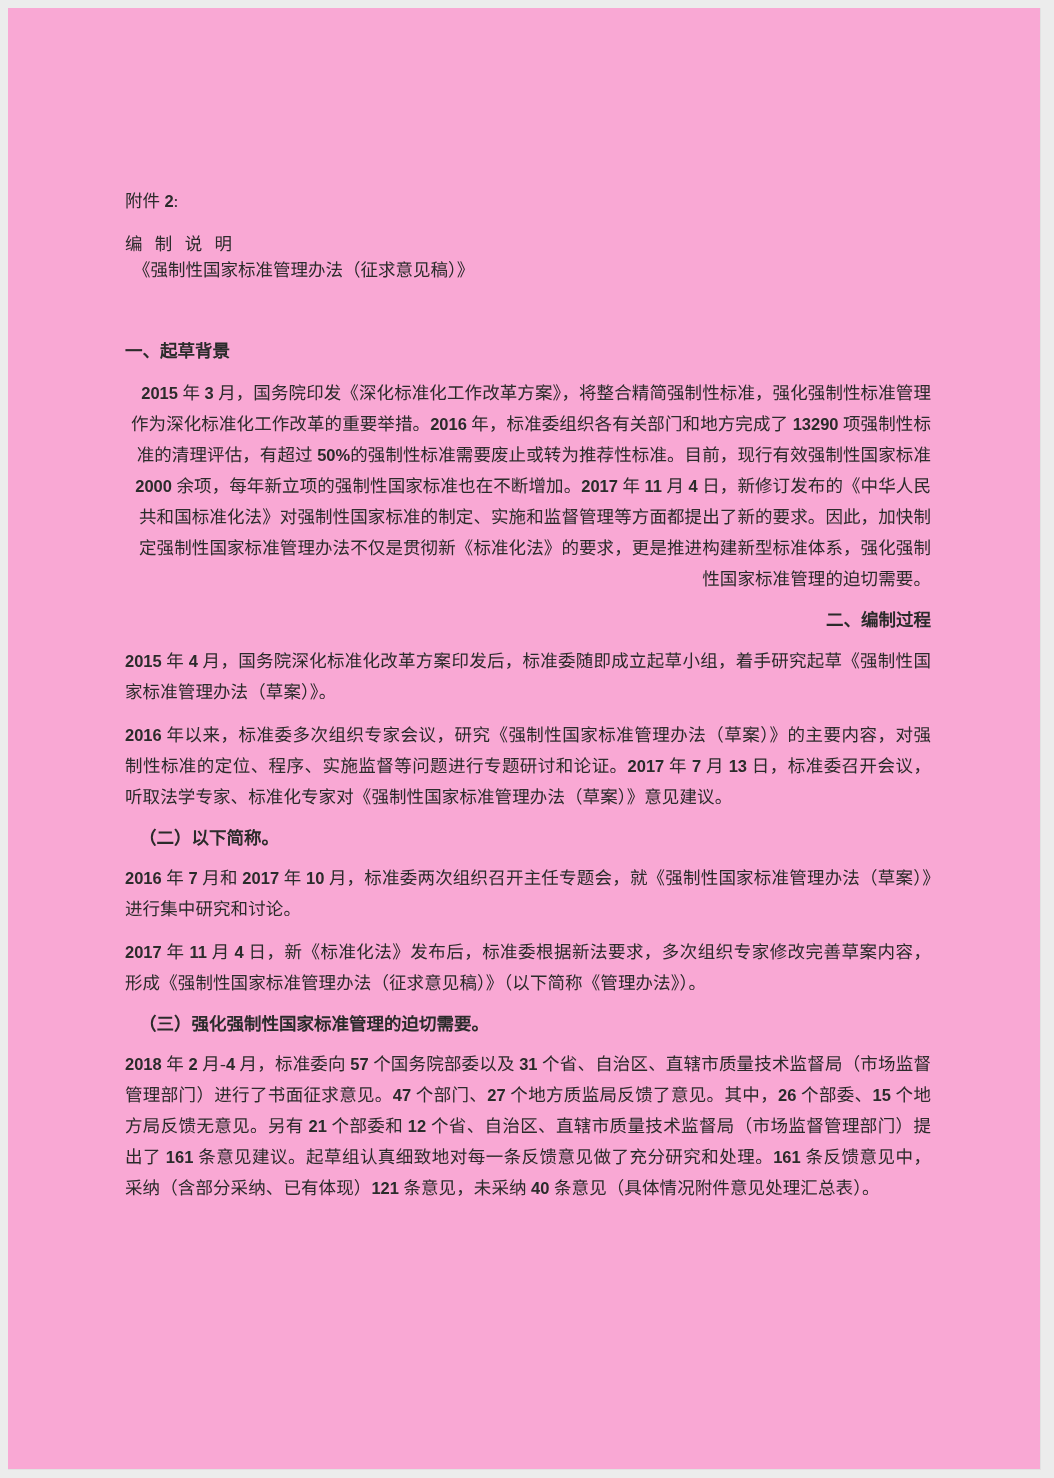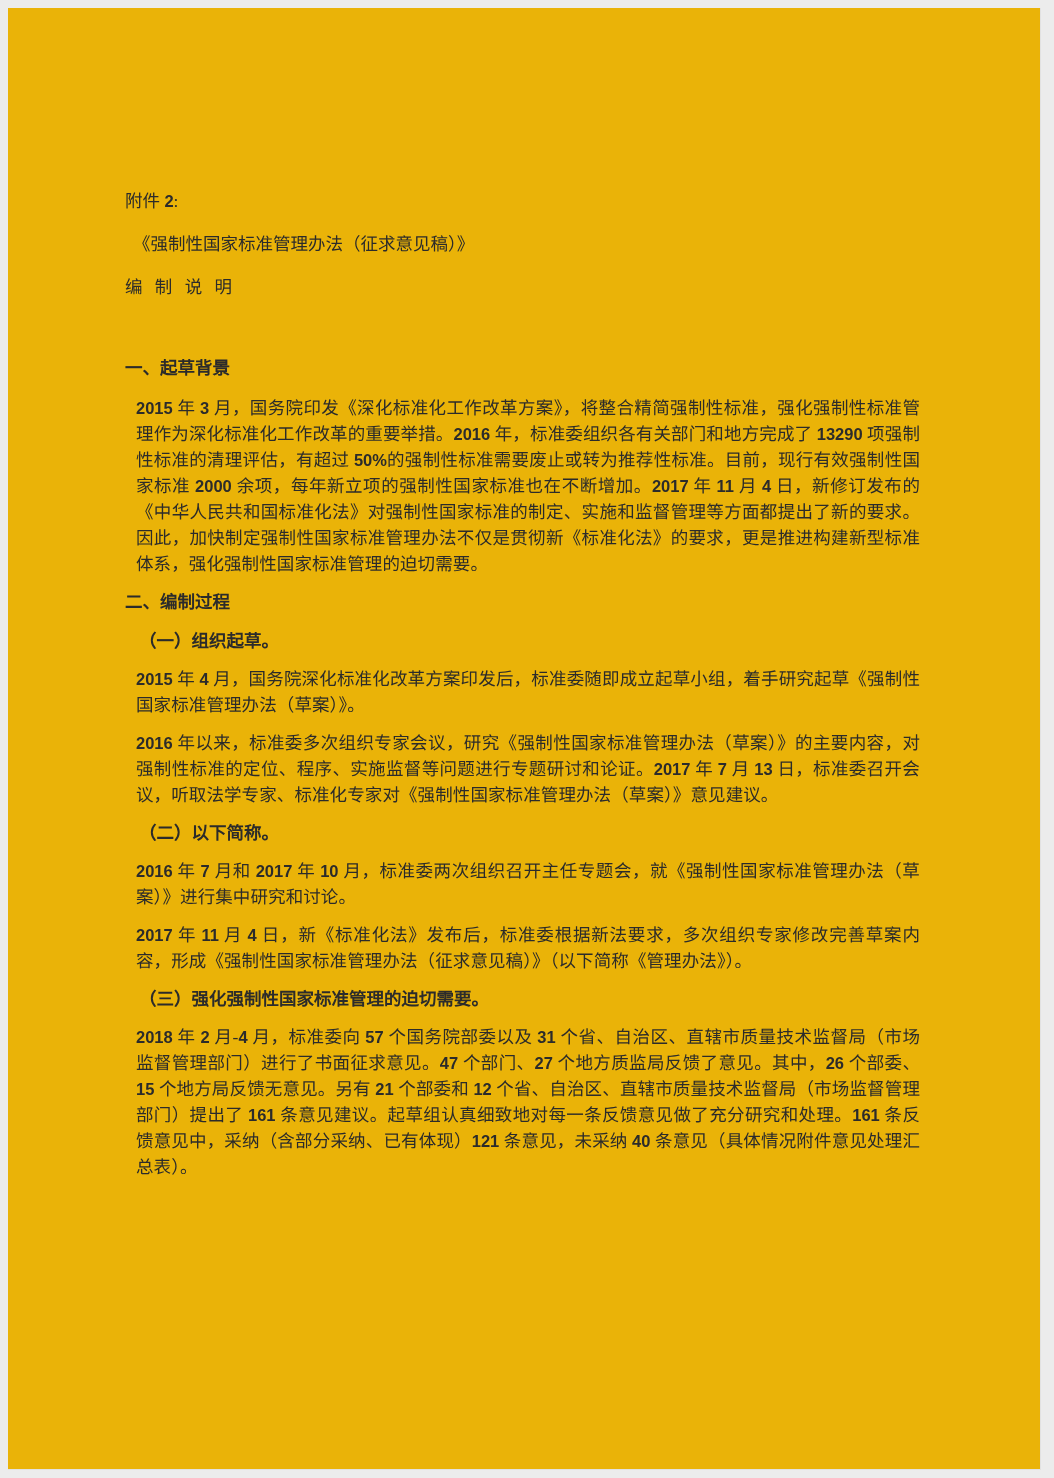--- a/index.html
+++ b/index.html
@@ -13,41 +13,41 @@
     background: #ececec;
     font-family: "Liberation Serif", "DejaVu Serif", serif;
     overflow: hidden;
   }
   .page {
     position: absolute;
     left: 8px;
     top: 8px;
     width: 1033px;
     height: 1462px;
-    background: #eab308;
+    background: #f9a8d4;
     box-sizing: border-box;
     border: 1px solid #e2e2e2;
     border-top: none;
     border-left: none;
     overflow: hidden;
   }
   .content {
     position: absolute;
     left: 117px;
     top: 180px;
     width: 806px;
   }
   
   .p {
     font-size: 17.5px;
-    line-height: 26px;
+    line-height: 31px;
     color: #2b2b2b;
     text-align: justify;
     text-justify: inter-ideograph;
-    margin: 11px;
+    margin: 0;
     letter-spacing: 0.1px;
   }
   
   .hdr-line {
     font-size: 17.5px;
     line-height: 26px;
     color: #2b2b2b;
     margin: 0 0 17px 0;
   }
   .hdr-attachment { margin-bottom: 17px; }
@@ -71,49 +71,48 @@
   .sub-heading {
     font-size: 17.5px;
     line-height: 26px;
     color: #2b2b2b;
     margin: 0;
     padding-left: 14px;
   }
   
   .gap-sec-before { margin-top: 56px; }
   .gap-para { margin-top: 12px; }
-  .gap-para-lg { margin-top: 13px; }
+  .gap-para-lg { margin-top: 13px; text-align: right; }
   .indent { padding-left: 12px; }
   
   .num {
     font-family: "Liberation Sans", "DejaVu Sans", sans-serif;
     font-weight: 700;
     font-size: 16.5px;
     letter-spacing: 0;
   }
 </style>
 </head>
 <body>
 
 <div class="page">
   <div class="content">
 
     <p class="hdr-line hdr-attachment">附件 <span class="num">2</span>:</p>
 
+    <p class="hdr-line hdr-subtitle">编 制 说 明</p>
+
     <p class="hdr-line hdr-title">《强制性国家标准管理办法（征求意见稿）》</p>
-
-    <p class="hdr-line hdr-subtitle">编 制 说 明</p>
 
     <h2 class="sec-heading gap-sec-before">一、起草背景</h2>
 
     <p class="p gap-para-lg"><span class="num">2015</span> 年 <span class="num">3</span> 月，国务院印发《深化标准化工作改革方案》，将整合精简强制性标准，强化强制性标准管理作为深化标准化工作改革的重要举措。<span class="num">2016</span> 年，标准委组织各有关部门和地方完成了 <span class="num">13290</span> 项强制性标准的清理评估，有超过 <span class="num">50%</span>的强制性标准需要废止或转为推荐性标准。目前，现行有效强制性国家标准 <span class="num">2000</span> 余项，每年新立项的强制性国家标准也在不断增加。<span class="num">2017</span> 年 <span class="num">11</span> 月 <span class="num">4</span> 日，新修订发布的《中华人民共和国标准化法》对强制性国家标准的制定、实施和监督管理等方面都提出了新的要求。因此，加快制定强制性国家标准管理办法不仅是贯彻新《标准化法》的要求，更是推进构建新型标准体系，强化强制性国家标准管理的迫切需要。</p>
 
     <h2 class="sec-heading gap-para-lg">二、编制过程</h2>
 
-    <h3 class="sub-heading gap-para">（一）组织起草。</h3>
 
     <p class="p gap-para"><span class="num">2015</span> 年 <span class="num">4</span> 月，国务院深化标准化改革方案印发后，标准委随即成立起草小组，着手研究起草《强制性国家标准管理办法（草案）》。</p>
 
     <p class="p gap-para"><span class="num">2016</span> 年以来，标准委多次组织专家会议，研究《强制性国家标准管理办法（草案）》的主要内容，对强制性标准的定位、程序、实施监督等问题进行专题研讨和论证。<span class="num">2017</span> 年 <span class="num">7</span> 月 <span class="num">13</span> 日，标准委召开会议，听取法学专家、标准化专家对《强制性国家标准管理办法（草案）》意见建议。</p>
 
     <h3 class="sub-heading gap-para">（二）以下简称。</h3>
 
     <p class="p gap-para"><span class="num">2016</span> 年 <span class="num">7</span> 月和 <span class="num">2017</span> 年 <span class="num">10</span> 月，标准委两次组织召开主任专题会，就《强制性国家标准管理办法（草案）》进行集中研究和讨论。</p>
 
     <p class="p gap-para"><span class="num">2017</span> 年 <span class="num">11</span> 月 <span class="num">4</span> 日，新《标准化法》发布后，标准委根据新法要求，多次组织专家修改完善草案内容，形成《强制性国家标准管理办法（征求意见稿）》（以下简称《管理办法》）。</p>

